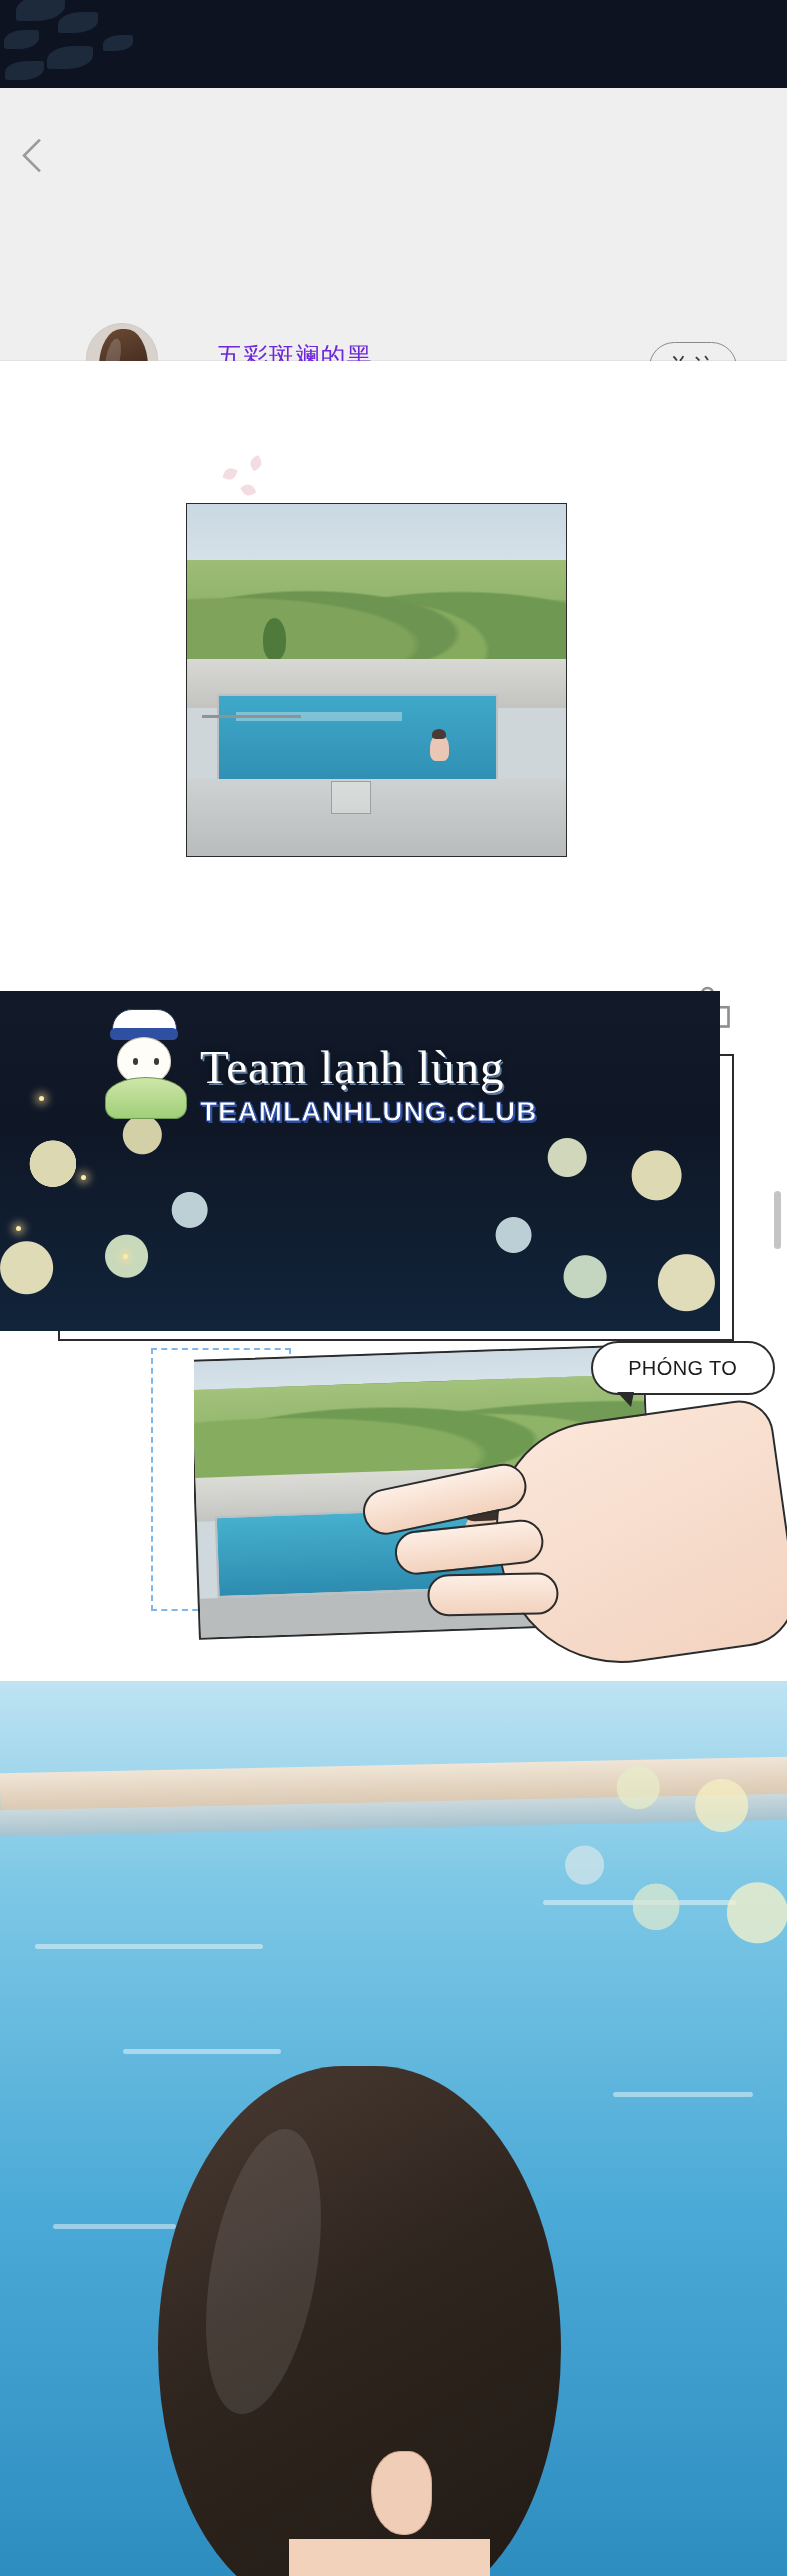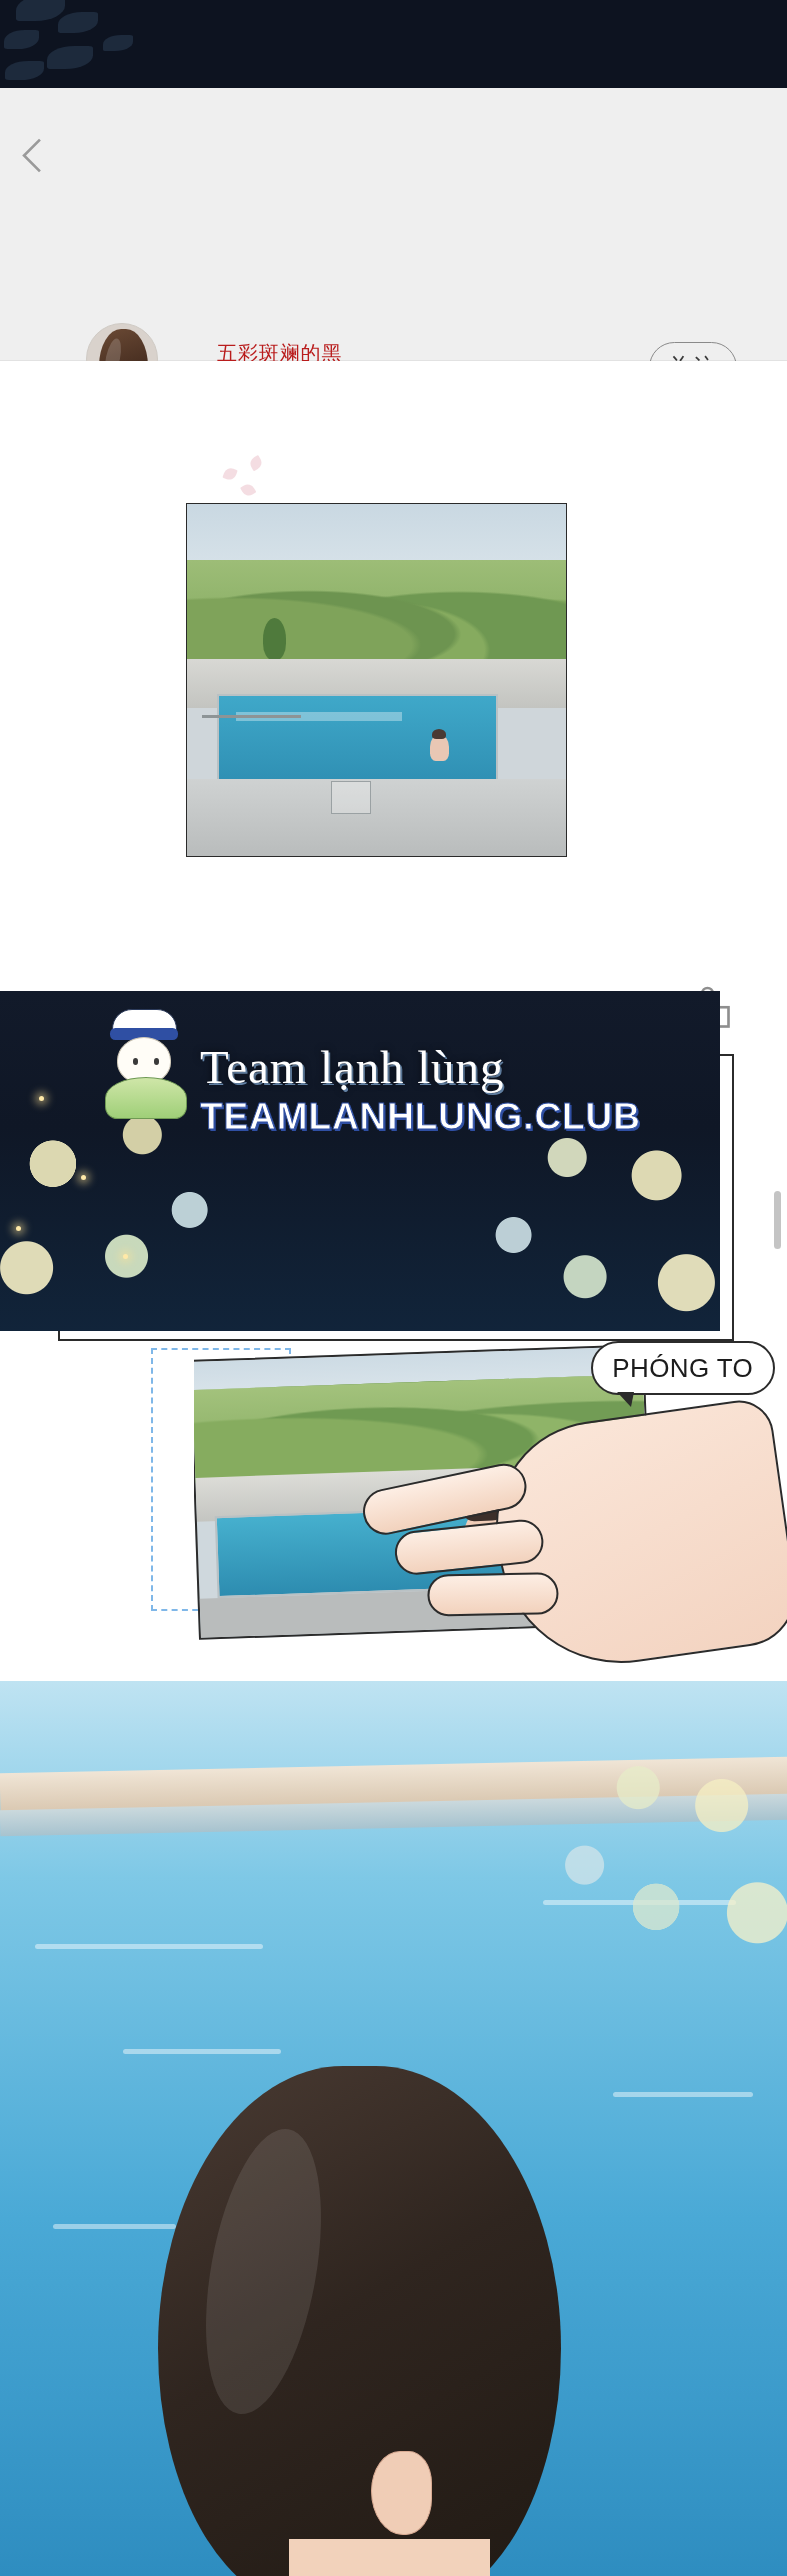--- a/index.html
+++ b/index.html
@@ -70,22 +70,22 @@
   }
   .avatar .bg {
     position: absolute; inset: 0;
     background: radial-gradient(circle at 50% 30%, #efe7df, #ded4cb);
     z-index: -1;
   }
 
   .author-name {
     position: absolute;
     left: 217px; top: 252px;
-    font-size: 20px;
-    color: #b91c1c;
+    font-size: 25px;
+    color: #6d28d9;
     letter-spacing: 0.9px;
   }
 
   .follow-btn {
     position: absolute;
     right: 51px; top: 254px;
     width: 88px; height: 51px;
     border: 0.9px solid #8a8a8a;
     border-radius: 25.4px;
     background: transparent;
@@ -336,21 +336,21 @@
     left: 200px; top: 49px;
     font-size: 47px;
     color: #ffffff;
     font-family: "Liberation Serif", serif;
     text-shadow: 0 0 7px rgba(0,0,0,.6), 1.8px 1.8px 0 #6d8fb5;
     letter-spacing: 0.9px;
   }
   .wm-sub {
     position: absolute;
     left: 200px; top: 105px;
-    font-size: 37px;
+    font-size: 28px;
     color: #ffffff;
     font-family: "Liberation Sans", sans-serif;
     font-weight: bold;
     letter-spacing: 0.9px;
     text-shadow: 1.8px 1.8px 0 #2f4fa3;
     -webkit-text-stroke: 0.9px #2f4fa3;
   }
 
   
   .hand-panel {
@@ -418,21 +418,21 @@
   .hp-f3 { left:-79px;  top: 135px; width:131px; height:42px; transform: rotate(7deg); }
 
   .callout {
     position: absolute;
     right: 12.3px; top: 5.3px;
     width: 184px; height: 54px;
     background: #ffffff;
     border: 2.6px solid #2b2b2b;
     border-radius: 31.5px;
     display: flex; align-items: center; justify-content: center;
-    font-size: 26px;
+    font-size: 20px;
     color: #1c1c1c;
     text-transform: uppercase;
     letter-spacing: 0.4px;
   }
   .callout:after {
     content:"";
     position:absolute; left:24.5px; bottom:-14px;
     width:0;height:0;
     border-left:14px solid transparent;
     border-right:3.5px solid transparent;

